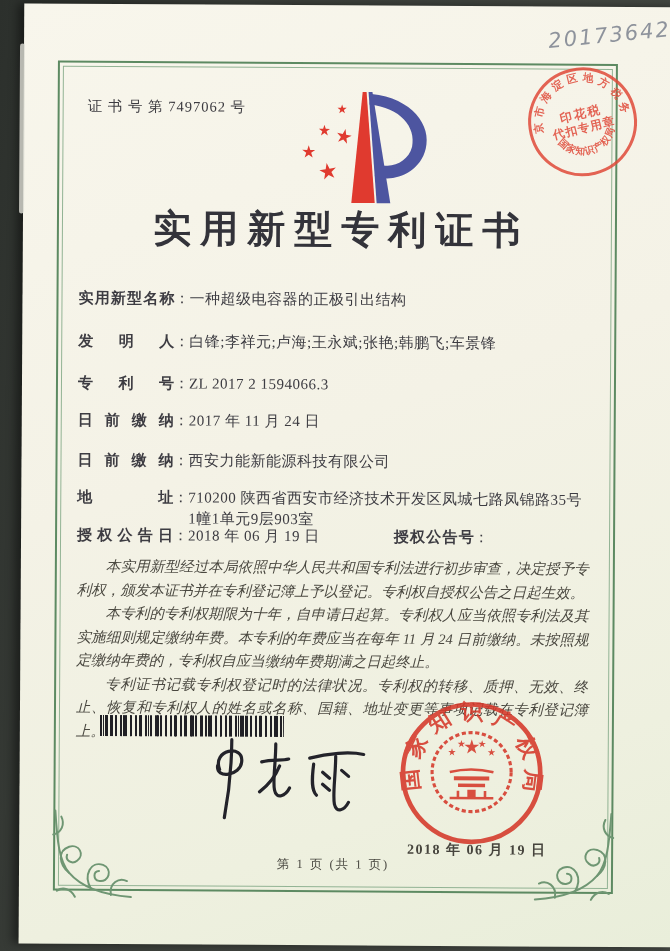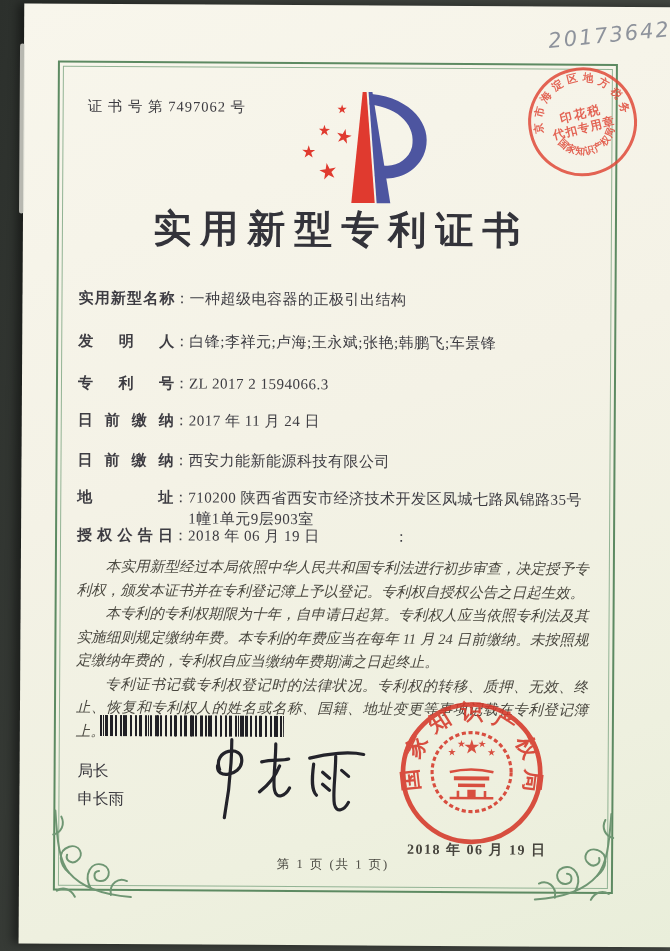--- a/index.html
+++ b/index.html
@@ -187,36 +187,33 @@
           <span class="fcolon">：</span>
         <span class="fvalue" style="max-width:412px">710200 陕西省西安市经济技术开发区凤城七路凤锦路35号1幢1单元9层903室</span>
       </div>
       <div class="frow" style="top:462px">
         <span class="grant-group">
           <span class="flabel" style="width:96px;flex:0 0 96px">授权公告日</span>
             <span class="fcolon">：</span>
           <span class="fvalue">2018 年 06 月 19 日</span>
         </span>
         <span class="grant-group" style="margin-left:74px">
+          <span class="flabel">授权公告号</span>
             <span class="fcolon">：</span>
         </span>
       </div>
 
       <div class="paras">
         <p>本实用新型经过本局依照中华人民共和国专利法进行初步审查，决定授予专利权，颁发本证书并在专利登记簿上予以登记。专利权自授权公告之日起生效。</p>
         <p>本专利的专利权期限为十年，自申请日起算。专利权人应当依照专利法及其实施细则规定缴纳年费。本专利的年费应当在每年 11 月 24 日前缴纳。未按照规定缴纳年费的，专利权自应当缴纳年费期满之日起终止。</p>
         <p>专利证书记载专利权登记时的法律状况。专利权的转移、质押、无效、终止、恢复和专利权人的姓名或名称、国籍、地址变更等事项记载在专利登记簿上。</p>
       </div>
 
       <div class="barcode"></div>
 
-      <div class="signatory">
-        <div>局长</div>
-        <div>申长雨</div>
-      </div>
 
       <svg class="signature-svg" width="180" height="95" viewBox="0 0 180 95">
         <g stroke="#23232a" stroke-width="3.2" fill="none" stroke-linecap="round" stroke-linejoin="round">
           <path d="M28,38 C20,18 52,12 50,30 C49,44 24,48 26,34"></path>
           <path d="M40,8 C40,30 38,58 33,86"></path>
           <path d="M88,34 C84,44 76,54 68,60"></path>
           <path d="M70,30 C80,27 90,29 97,27"></path>
           <path d="M84,12 C84,32 81,50 83,58 C85,68 94,64 98,56"></path>
           <path d="M118,26 C136,21 158,19 172,22"></path>
           <path d="M144,24 C144,44 141,62 143,72 C145,81 153,78 157,70"></path>

